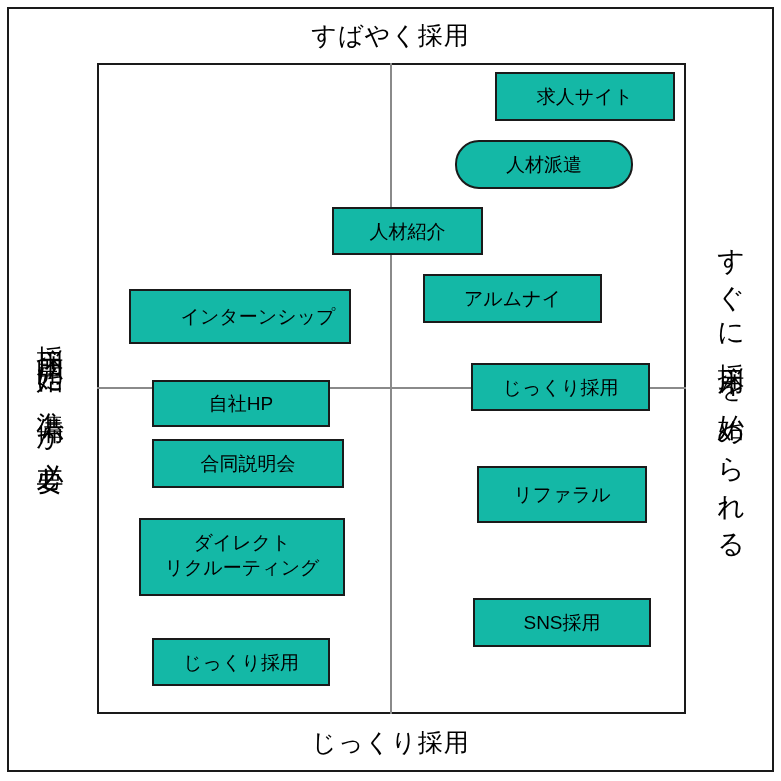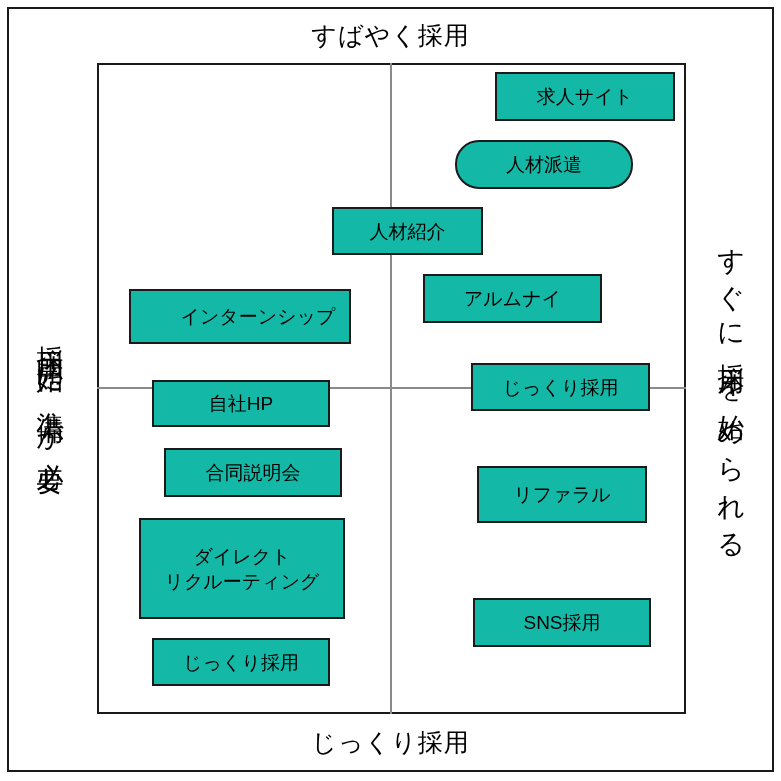--- a/index.html
+++ b/index.html
@@ -83,23 +83,23 @@
     white-space:pre-line;
     z-index:2;
   }
   .item-0{left:495px;top:72px;width:180px;height:49px;}   
   .item-1{left:455px;top:140px;width:178px;height:49px;border-radius:24px;}  
   .item-2{left:332px;top:207px;width:151px;height:48px;}  
   .item-3{left:423px;top:274px;width:179px;height:49px;}  
   .item-4{left:129px;top:289px;width:222px;height:55px;padding-left:36px;}  
   .item-5{left:152px;top:356px;width:178px;height:47px;margin-top:24px;}  
   .item-6{left:471px;top:363px;width:179px;height:48px;}  
-  .item-7{left:164px;top:439px;width:178px;height:49px;margin-top:9px;}  
+  .item-7{left:152px;top:439px;width:192px;height:49px;}  
   .item-8{left:477px;top:466px;width:170px;height:57px;}  
-  .item-9{left:139px;top:518px;width:206px;height:101px;}  
+  .item-9{left:139px;top:518px;width:206px;height:78px;font-family:Liberation Mono, monospace;}  
   .item-10{left:473px;top:598px;width:178px;height:49px;} 
   .item-11{left:152px;top:638px;width:178px;height:48px;} 
 </style>
 </head>
 <body>
 
 <div class="stage">
 
   <div class="outer-frame"></div>
 

